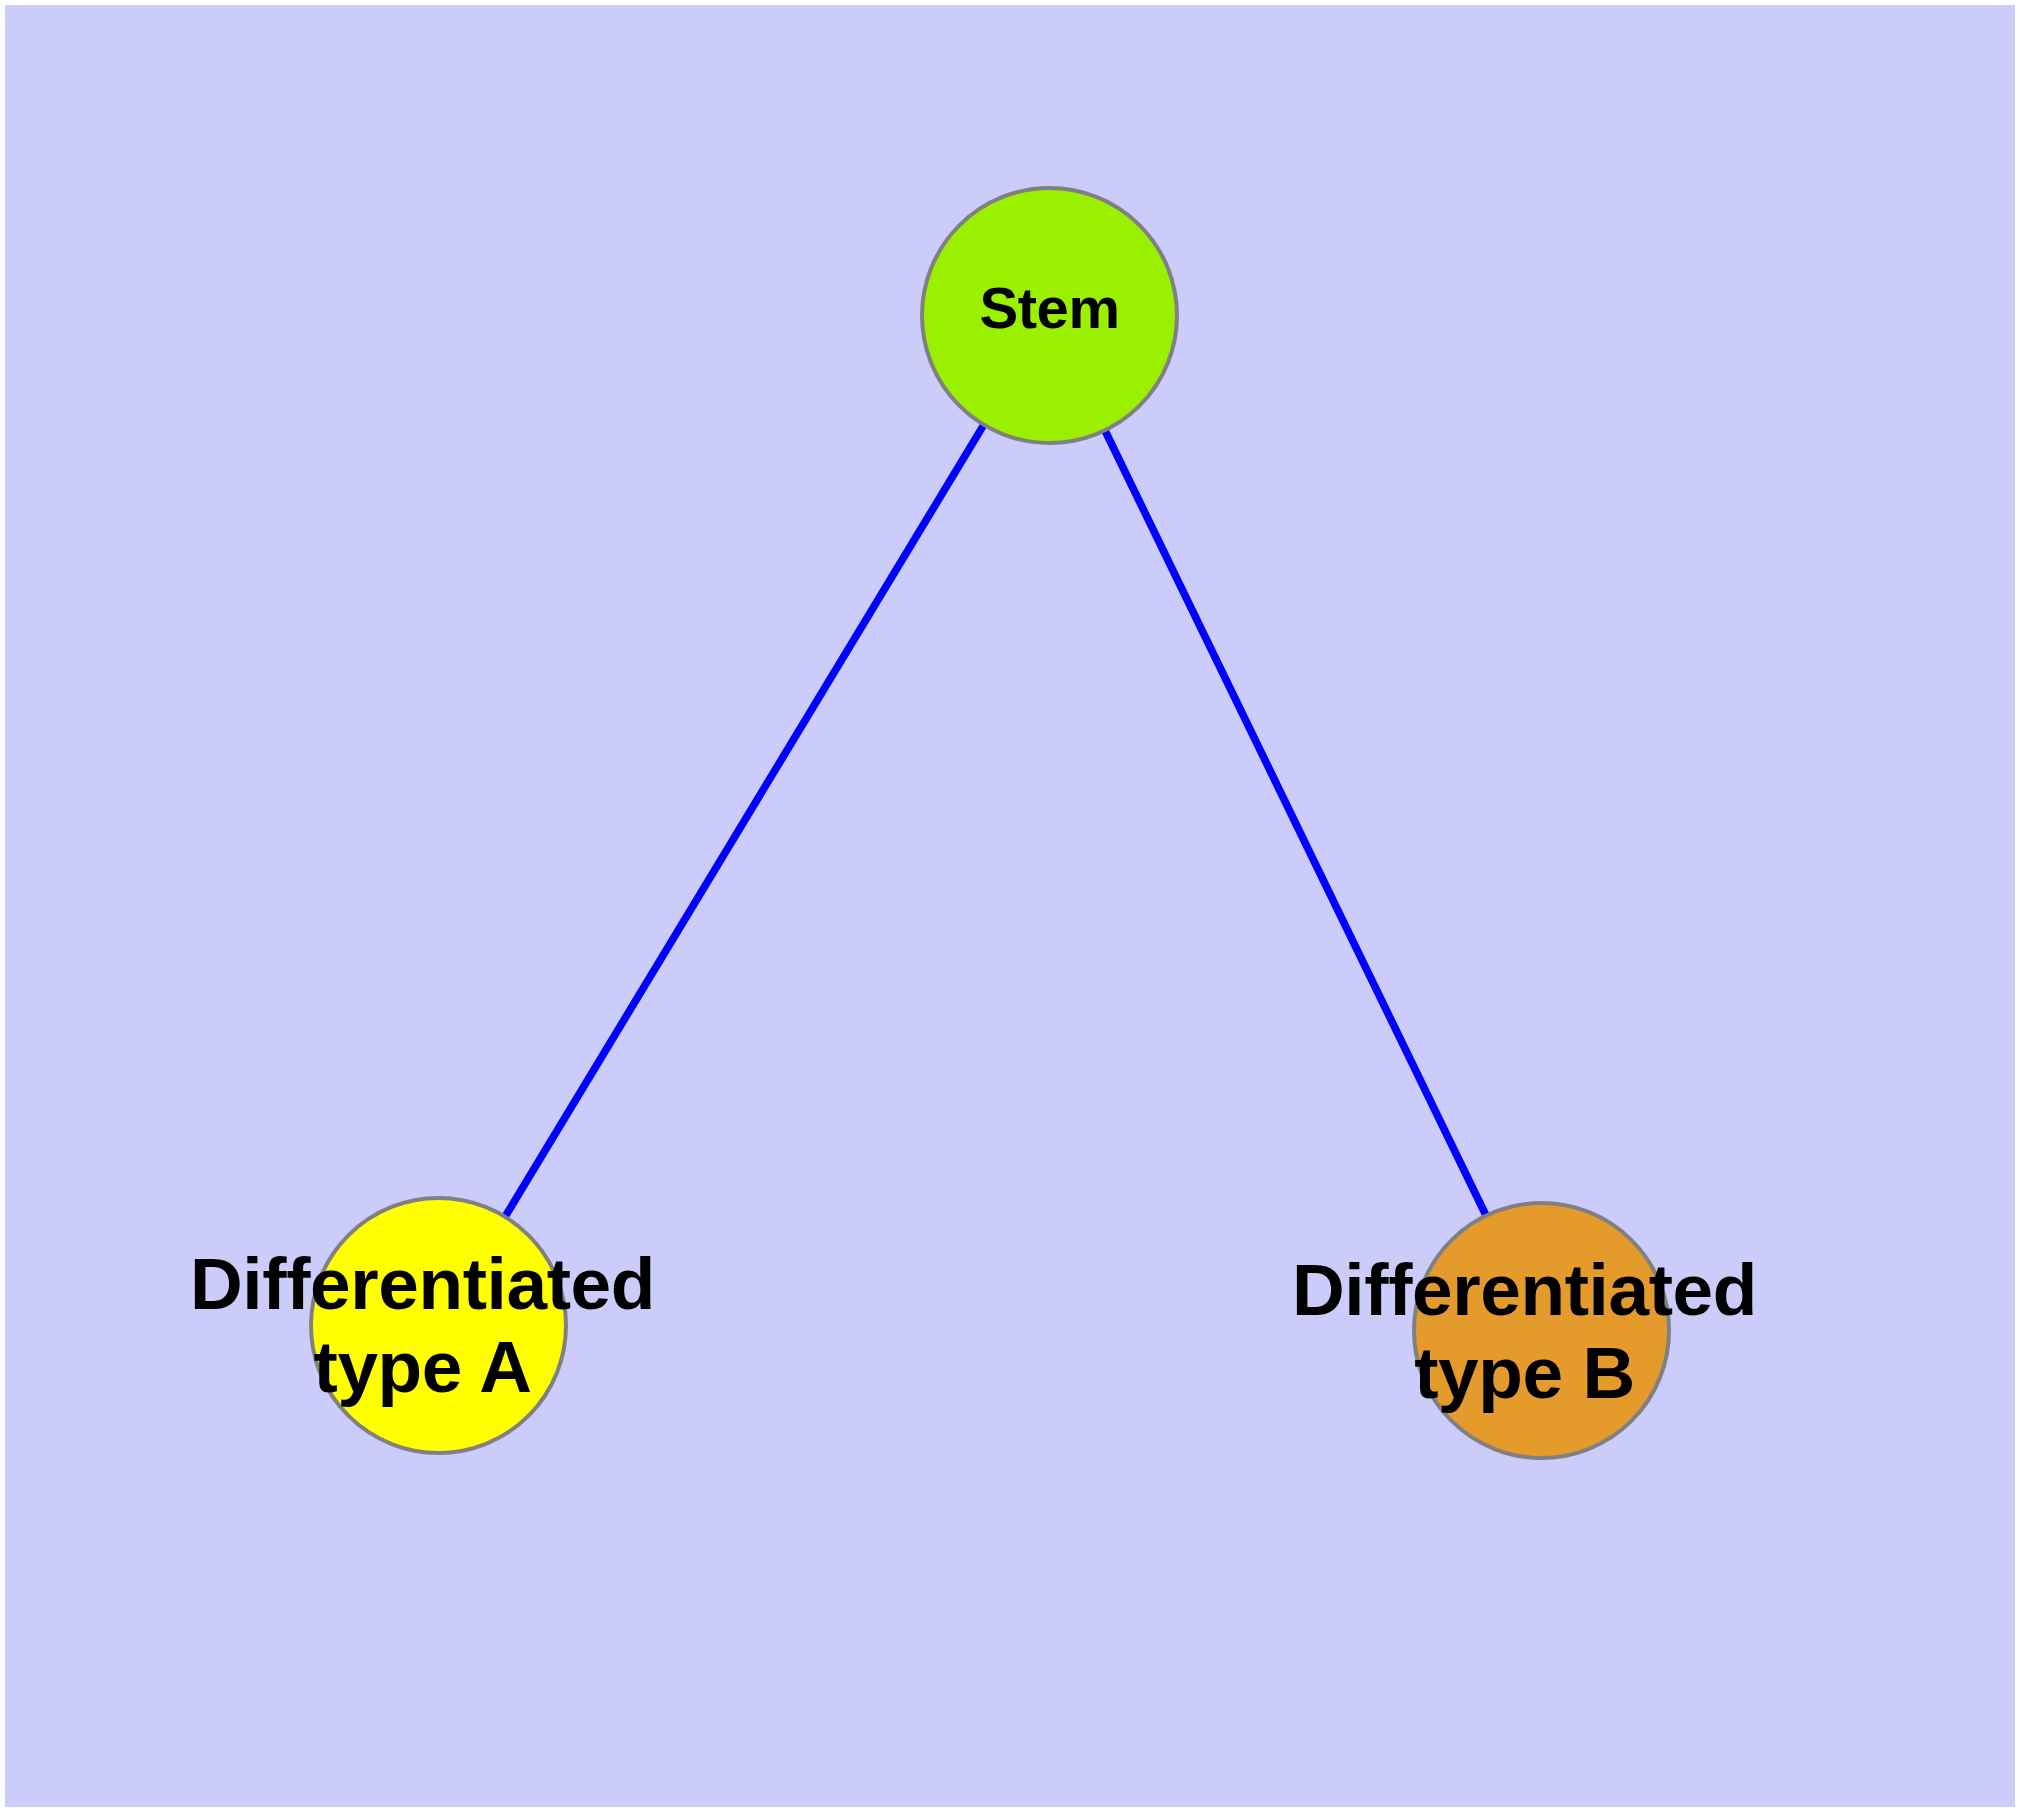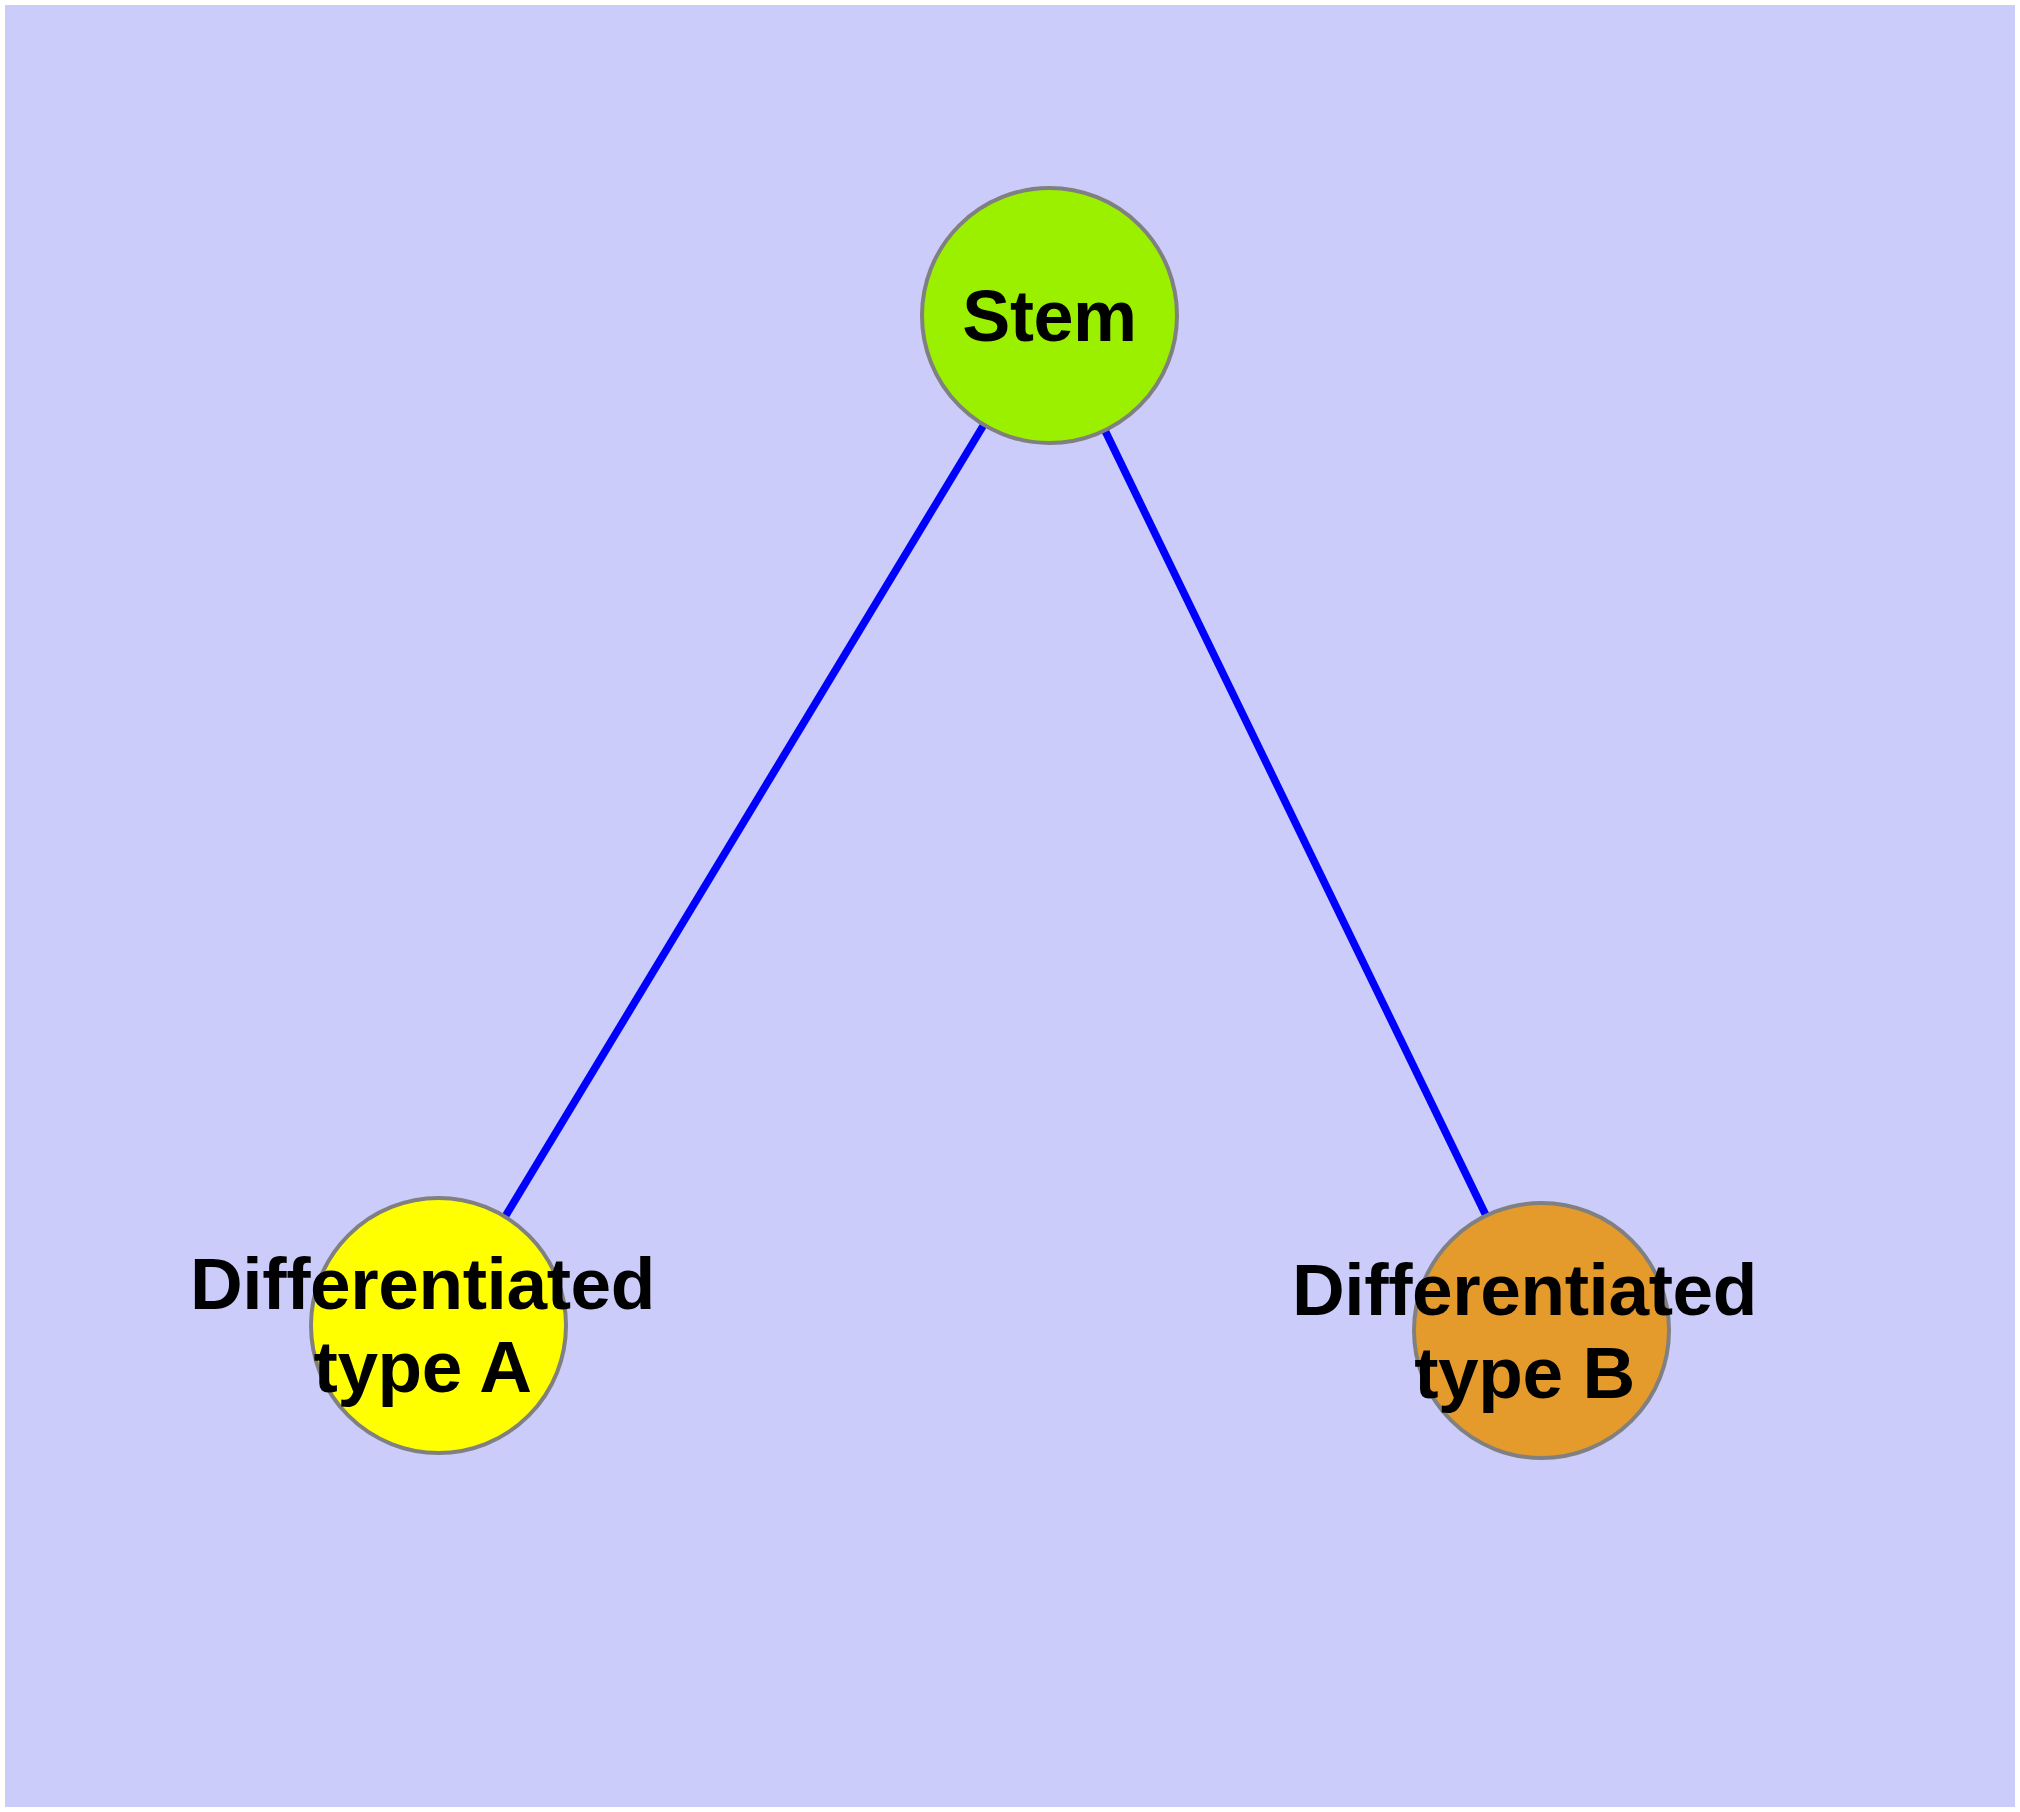--- a/index.html
+++ b/index.html
@@ -68,21 +68,21 @@
   <svg id="graph-svg" viewBox="0 0 2384 2138" xmlns="http://www.w3.org/2000/svg">
     <g id="edge-layer">
         <line x1="1159.8807663401503" y1="502.222232345668" x2="596.1192336598497" y2="1434.777767654332" stroke="#0000ff" stroke-width="9" stroke-linecap="butt"></line>
         <line x1="1303.9357664514237" y1="508.84356702642685" x2="1753.0642335485763" y2="1434.1564329735731" stroke="#0000ff" stroke-width="9" stroke-linecap="butt"></line>
       </g>
   </svg>
 
   <div id="node-layer">
       <div class="node-group" style="left: 0px; top: 0px; width: 2021px; height: 1812px; pointer-events: none;">
         <div class="node-circle" style="left: 920px; top: 186px; width: 259px; height: 259px; background: rgb(155, 240, 0); border: 4.2px solid rgb(128, 128, 128); pointer-events: auto;"></div>
-        <div class="node-label label-stem" style="font-size: 72px; color: rgb(0, 0, 0); left: 541px; top: 275px; width: 1017px;">
+        <div class="node-label label-stem" style="font-size: 58px; color: rgb(0, 0, 0); left: 541px; top: 275px; width: 1017px;">
           <div>Stem</div>
         </div>
       </div>
       <div class="node-group" style="left: 0px; top: 0px; width: 2021px; height: 1812px; pointer-events: none;">
         <div class="node-circle" style="left: 309px; top: 1196px; width: 259px; height: 259px; background: rgb(255, 255, 0); border: 4.2px solid rgb(128, 128, 128); pointer-events: auto;"></div>
         <div class="node-label label-leaf" style="font-size: 73px; color: rgb(0, 0, 0); left: -86px; top: 1242px; width: 1017px;">
           <div>Differentiated</div>
           <div>type A</div>
         </div>
       </div>

